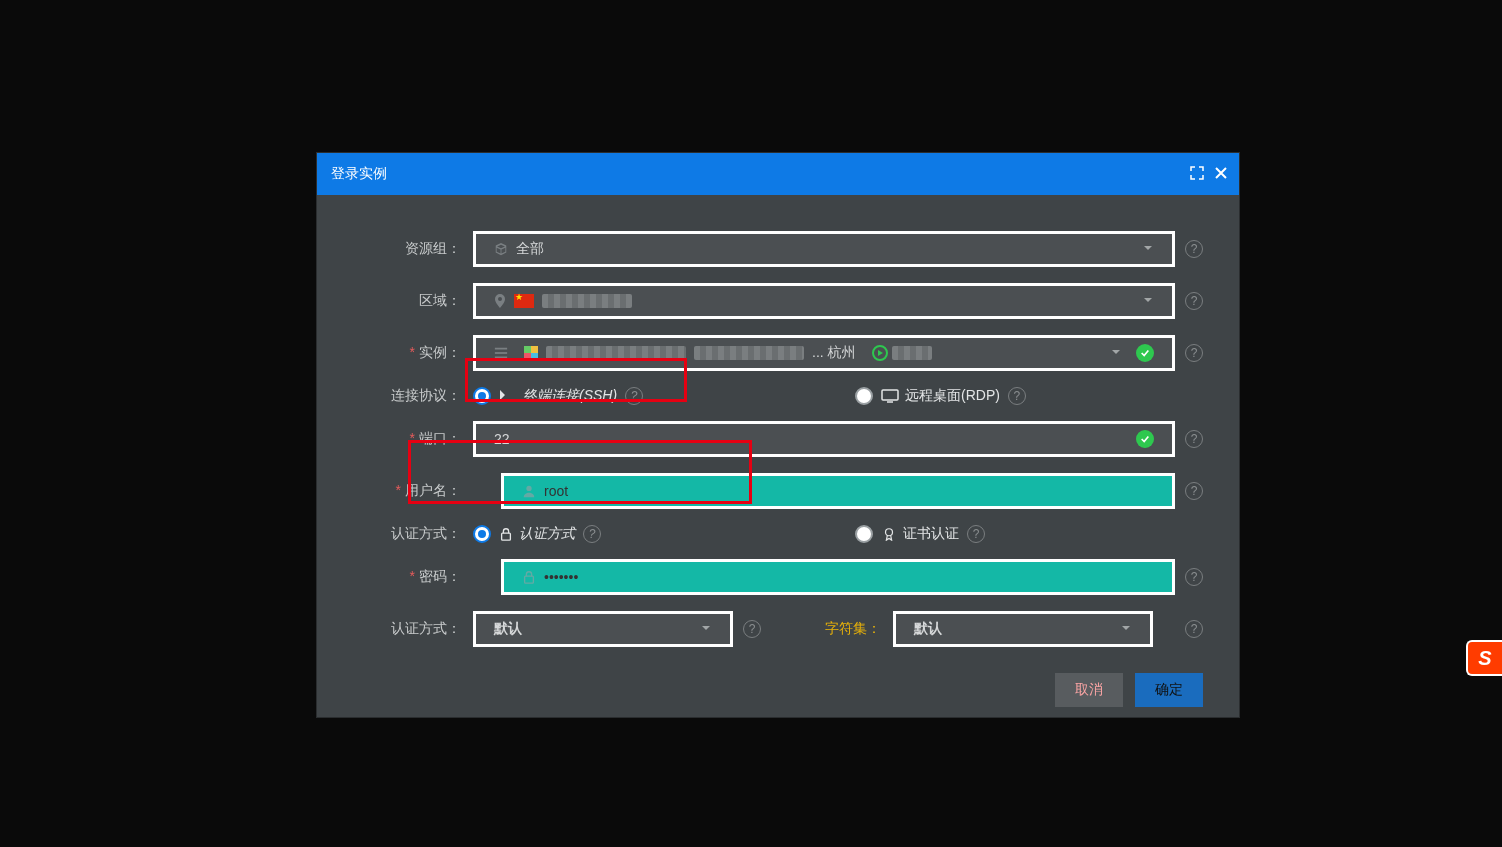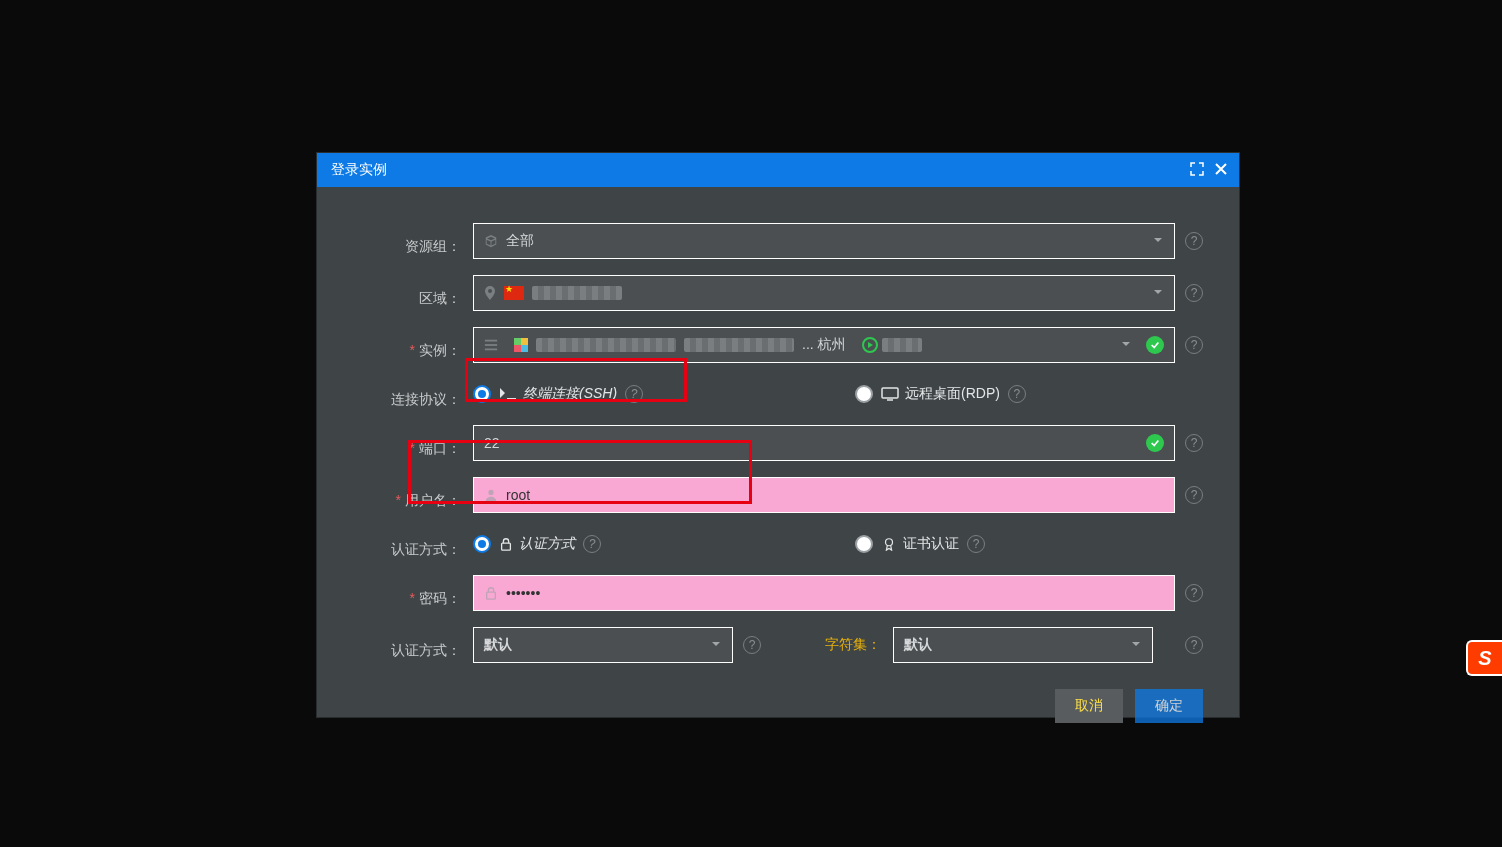--- a/index.html
+++ b/index.html
@@ -15,21 +15,21 @@
       position: absolute;
       left: 316px;
       top: 152px;
       width: 924px;
       height: 566px;
       background: #3f4447;
       border: 1px solid #2a2d2f;
     }
     .dialog-header {
       background: #0e7ae6;
-      height: 34px;
+      height: 42px;
       display: flex;
       align-items: center;
       justify-content: space-between;
       padding: 0 10px 0 14px;
       color: #fff;
       font-size: 14px;
     }
     .header-actions { display: flex; gap: 8px; align-items: center; }
     .header-actions svg { cursor: pointer; }
     .dialog-body {
@@ -41,40 +41,40 @@
       margin-bottom: 16px;
       position: relative;
     }
     .form-label {
       width: 120px;
       text-align: right;
       color: #c8cbcc;
       font-size: 14px;
       padding-right: 12px;
       white-space: nowrap;
-      margin-top: 12px;
     }
     .required::before { content: "*"; color: #e65c5c; margin-right: 4px; }
     .form-control {
       flex: 1;
       height: 36px;
       background: #4b4f52;
-      border: 1px solid #ffffff;
+      border: 3px solid #ffffff;
       display: flex;
       align-items: center;
-      padding: 0 10px;
+      padding: 0 18px;
       color: #d6d8d9;
       font-size: 14px;
       position: relative;
       cursor: pointer;
       justify-content: flex-end;
     }
     .form-control.input-white {
-      background: #f9a8d4;
+      background: #14b8a6;
       color: #333;
+      margin-left: 28px;
     }
     .form-control .leading-icon { margin-right: 8px; opacity: 0.6; display: inline-flex; }
     .form-control .chevron { margin-left: auto; opacity: 0.7; }
     .form-control .status-check {
       margin-left: auto;
       width: 18px; height: 18px;
       background: #2ec84f;
       border-radius: 50%;
       display: inline-flex; align-items: center; justify-content: center;
     }
@@ -140,22 +140,22 @@
       width: 132px; text-align: right; color: #eab308; font-size: 14px; padding-right: 12px;
     }
     .dialog-footer {
       display: flex; justify-content: flex-end; gap: 12px; margin-top: 26px;
     }
     .btn {
       height: 34px; padding: 0 20px; font-size: 14px;
       display: inline-flex; align-items: center; justify-content: center;
       cursor: pointer; border: none;
     }
-    .btn-cancel { background: #585c5f; color: #fde047; margin-left: 12px; }
-    .btn-confirm { background: #0e7ae6; color: #ffffff; opacity: 0.75; }
+    .btn-cancel { background: #585c5f; color: #fca5a5; margin-left: 12px; }
+    .btn-confirm { background: #0e7ae6; color: #000000; opacity: 0.75; }
     .highlight-box {
       position: absolute; border: 3px solid #e60012; pointer-events: none;
     }
     .hl1 { left: 465px; top: 358px; width: 222px; height: 44px; }
     .hl2 { left: 408px; top: 440px; width: 344px; height: 64px; }
     .side-badge {
       position: absolute; right: 0; top: 640px;
       width: 36px; height: 36px;
       background: #ff3c00;
       border-radius: 6px 0 0 6px;

